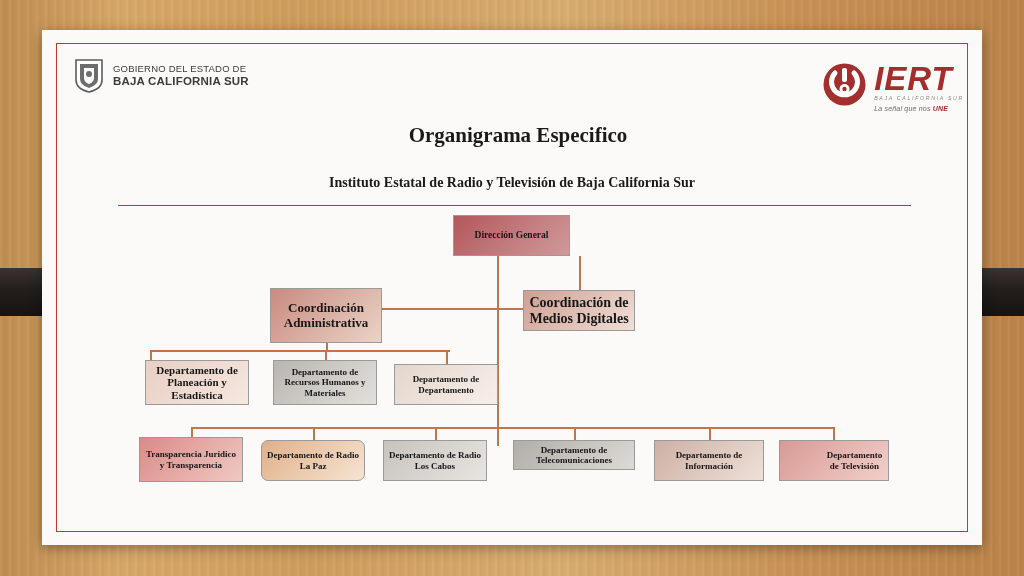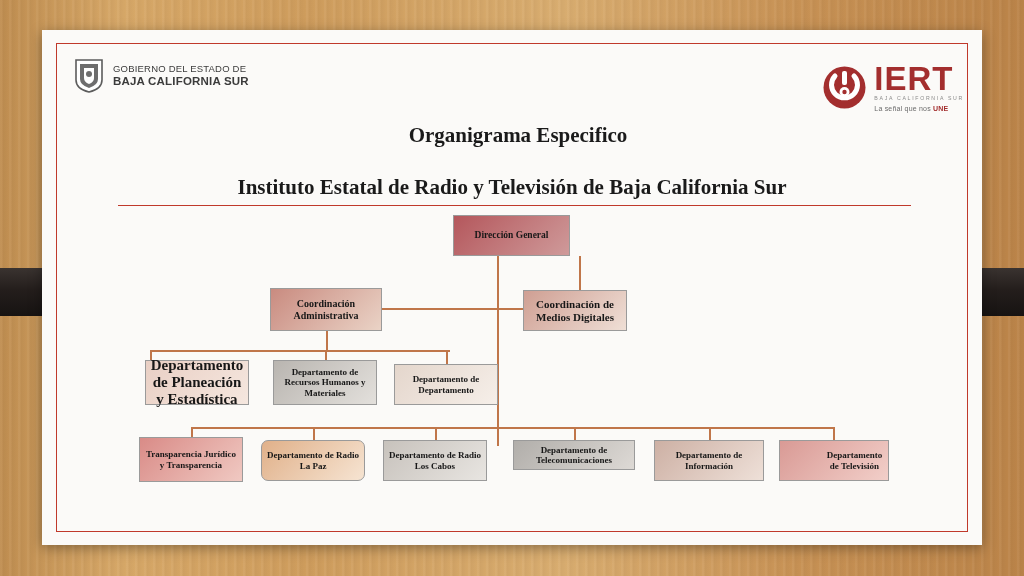--- a/index.html
+++ b/index.html
@@ -79,22 +79,23 @@
     color: #3b3b3b;
   }
   .gov-text .l1 { font-size: 9.5px; letter-spacing: 0.2px; }
   .gov-text .l2 { font-size: 11.5px; font-weight: bold; letter-spacing: 0.2px; }
 
   .iert-logo {
     position: absolute;
     right: 60px;
     top: 62px;
     display: flex;
-    align-items: center;
+    align-items: flex-start;
     gap: 7px;
+    font-style: italic;
   }
   .iert-mark {
     width: 45px;
     height: 45px;
   }
   .iert-words { line-height: 1; }
   .iert-words .big {
     font-family: "Liberation Sans", sans-serif;
     font-size: 33px;
     font-weight: bold;
@@ -127,21 +128,21 @@
     font-weight: bold;
     color: #1a1a1a;
     padding-left: 12px;
   }
   .title2 {
     position: absolute;
     left: 0;
     right: 0;
     top: 175px;
     text-align: center;
-    font-size: 21px;
+    font-size: 14px;
     font-weight: bold;
     color: #1a1a1a;
   }
   .rule {
     position: absolute;
     left: 118px;
     width: 793px;
     top: 205px;
     height: 1px;
     background: #c0392b;
@@ -237,29 +238,29 @@
       <div class="conn" style="left: 313px; top: 427px; width: 1.5px; height: 14px;"></div>
       <div class="conn" style="left: 435px; top: 427px; width: 1.5px; height: 14px;"></div>
       <div class="conn" style="left: 574px; top: 427px; width: 1.5px; height: 14px;"></div>
       <div class="conn" style="left: 709px; top: 427px; width: 1.5px; height: 14px;"></div>
       <div class="conn" style="left: 833px; top: 427px; width: 1.5px; height: 14px;"></div>
       <div class="conn" style="left: 579px; top: 256px; width: 1.5px; height: 34px;"></div>
       <div class="node" style="left: 453px; top: 215px; width: 117px; height: 41px; font-size: 9.5px; background: linear-gradient(135deg, rgb(180, 87, 92) 0%, rgb(207, 154, 154) 100%);">
         <div class="shadowbox" style="left: 26px; top: 29px; width: 91px; height: 17px;"></div>
         <span>Dirección General</span>
       </div>
-      <div class="node" style="left: 270px; top: 288px; width: 112px; height: 43px; font-size: 10px; background: linear-gradient(135deg, rgb(201, 139, 128) 0%, rgb(234, 211, 198) 100%);">
+      <div class="node" style="left: 270px; top: 288px; width: 112px; height: 55px; font-size: 13px; background: linear-gradient(135deg, rgb(201, 139, 128) 0%, rgb(234, 211, 198) 100%);">
         <div class="shadowbox" style="left: 26px; top: 29px; width: 86px; height: 17px;"></div>
         <span>Coordinación Administrativa</span>
       </div>
-      <div class="node" style="left: 523px; top: 290px; width: 104px; height: 41px; font-size: 11px; background: linear-gradient(135deg, rgb(207, 159, 147) 0%, rgb(239, 223, 214) 100%);">
+      <div class="node" style="left: 523px; top: 290px; width: 112px; height: 41px; font-size: 14px; background: linear-gradient(135deg, rgb(207, 159, 147) 0%, rgb(239, 223, 214) 100%);">
         <div class="shadowbox" style="left: 26px; top: 29px; width: 86px; height: 17px;"></div>
         <span>Coordinación de Medios Digitales</span>
       </div>
-      <div class="node" style="left: 145px; top: 360px; width: 104px; height: 45px; font-size: 15px; background: linear-gradient(135deg, rgb(233, 207, 196) 0%, rgb(245, 231, 223) 100%);">
+      <div class="node" style="left: 145px; top: 360px; width: 104px; height: 45px; font-size: 11px; background: linear-gradient(135deg, rgb(233, 207, 196) 0%, rgb(245, 231, 223) 100%);">
         <div class="shadowbox" style="left: 26px; top: 33px; width: 78px; height: 17px;"></div>
         <span>Departamento de Planeación y Estadística</span>
       </div>
       <div class="node" style="left: 273px; top: 360px; width: 104px; height: 45px; font-size: 9px; background: linear-gradient(135deg, rgb(185, 181, 176) 0%, rgb(227, 224, 220) 100%);">
         <div class="shadowbox" style="left: 26px; top: 33px; width: 78px; height: 17px;"></div>
         <span>Departamento de Recursos Humanos y Materiales</span>
       </div>
       <div class="node" style="left: 394px; top: 364px; width: 104px; height: 41px; font-size: 9px; background: linear-gradient(135deg, rgb(228, 214, 204) 0%, rgb(246, 239, 233) 100%);">
         <div class="shadowbox" style="left: 26px; top: 29px; width: 78px; height: 17px;"></div>
         <span>Departamento de Departamento</span>

